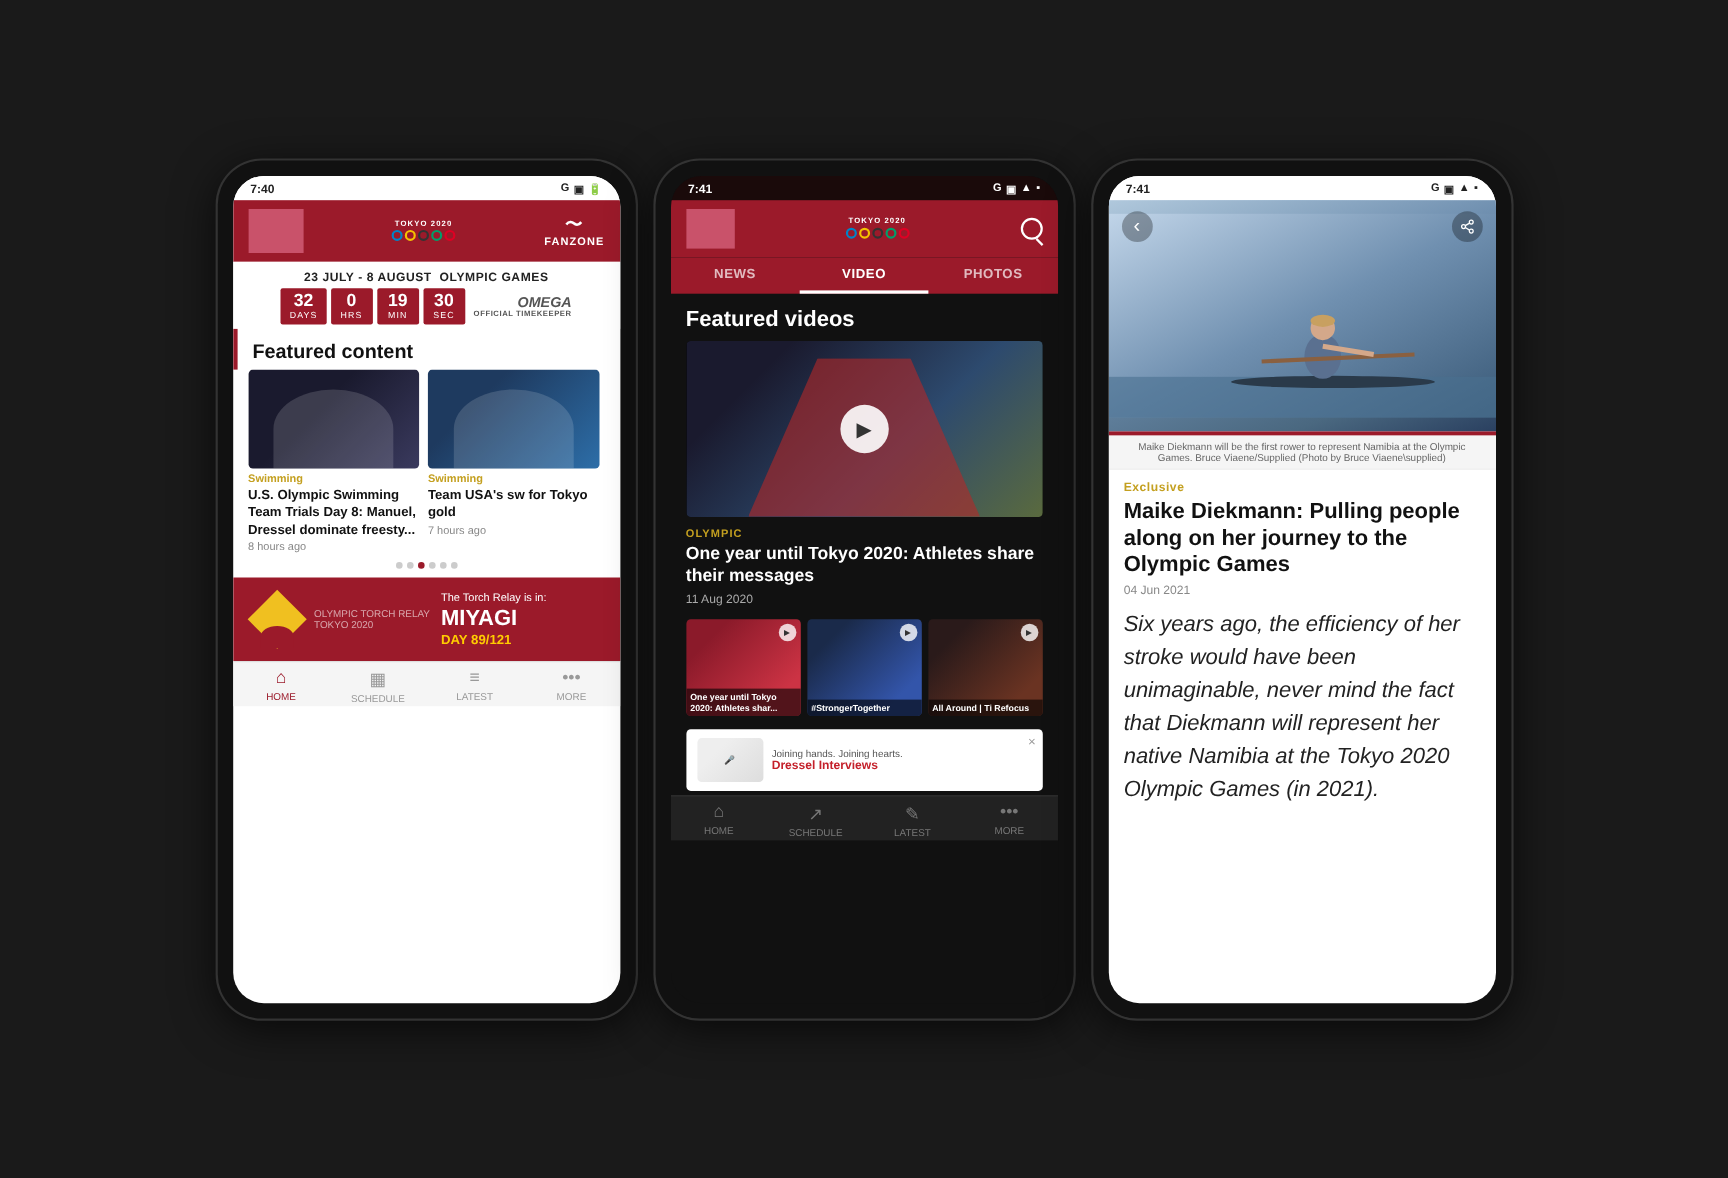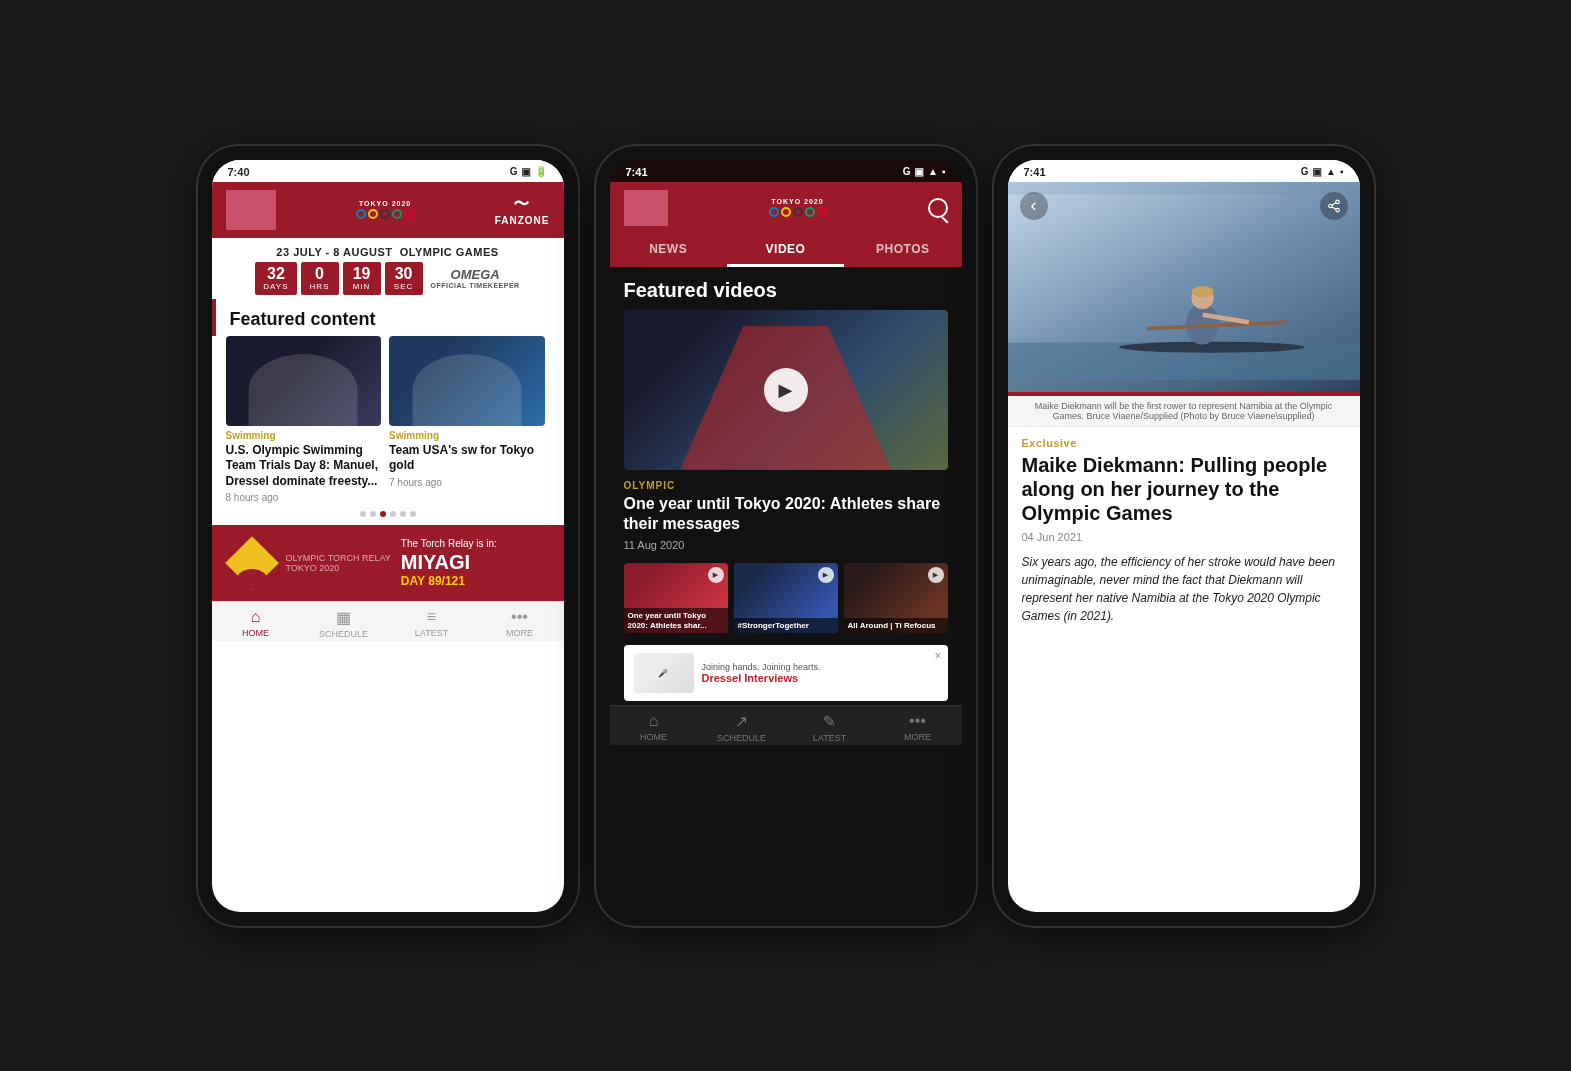--- a/index.html
+++ b/index.html
@@ -112,21 +112,21 @@
       border-radius: 2px;
       min-width: 38px;
     }
     .countdown-num { font-size: 16px; font-weight: 900; line-height: 1; }
     .countdown-lbl { font-size: 8px; letter-spacing: 1px; }
     .omega-logo {
       font-size: 13px;
       font-weight: 900;
       color: #555;
       font-style: italic;
-      text-align: center;
+      text-align: right;
       margin-left: 4px;
     }
     .omega-sub { font-size: 7px; letter-spacing: 0.5px; font-style: normal; }
 
     .section-title {
       padding: 10px 14px 6px;
       font-size: 18px;
       font-weight: 900;
       color: #111;
       border-left: 4px solid #9b1a2a;
@@ -273,21 +273,21 @@
     .vid-meta { padding: 10px 14px 4px; }
     .vid-cat { font-size: 10px; color: #c4a020; font-weight: 700; letter-spacing: 1px; }
     .vid-title { font-size: 16px; font-weight: 900; color: #fff; line-height: 1.3; margin-top: 3px; }
     .vid-date { font-size: 11px; color: #aaa; margin-top: 4px; }
 
     .thumb-row {
       display: flex; gap: 6px; padding: 8px 14px;
     }
     .thumb {
       flex: 1;
-      height: 70px;
+      height: 88px;
       border-radius: 4px;
       overflow: hidden;
       position: relative;
       background: #333;
       padding-left: 40px;
     }
     .thumb.t1 { background: linear-gradient(135deg, #8b1a2a 20%, #cc3344 80%); }
     .thumb.t2 { background: linear-gradient(135deg, #1a2a4a 20%, #3355aa 80%); }
     .thumb.t3 { background: linear-gradient(135deg, #2a1a1a 20%, #6a3322 80%); }
     .thumb-label {
@@ -394,21 +394,21 @@
       color: #111;
       line-height: 1.2;
       margin-bottom: 6px;
     }
     .article-date {
       font-size: 11px;
       color: #888;
       margin-bottom: 10px;
     }
     .article-intro {
-      font-size: 12px;
+      font-size: 20px;
       font-style: italic;
       color: #222;
       line-height: 1.5;
     }
 
     
     .tokyo-text {
       font-size: 7px;
       font-weight: 900;
       color: #fff;

